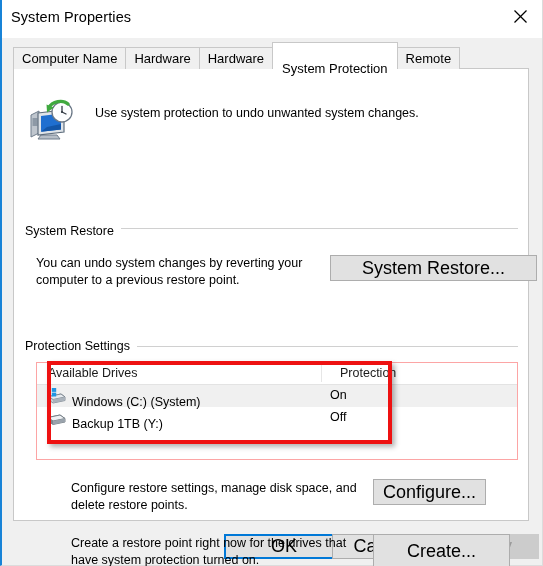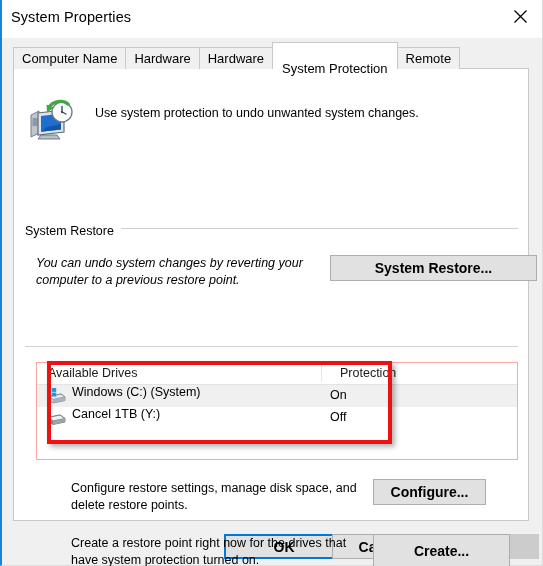--- a/index.html
+++ b/index.html
@@ -153,40 +153,39 @@
   #gl-protection { left: 11px; top: 270px; }
   #gr-protection { left: 11px; top: 277px; width: 493px; }
 
   
   .desc {
     position: absolute;
     font-size: 12.5px;
     line-height: 17px;
     color: #000000;
   }
-  #desc-restore { left: 22px; top: 186px; width: 280px; font-style: italic; }
+  #desc-restore { left: 22px; top: 186px; width: 280px; }
   #desc-configure { left: 57px; top: 411px; width: 300px; }
   #desc-create { left: 57px; top: 466px; width: 300px; }
 
   
   .btn {
     position: absolute;
     background: #e1e1e1;
     border: 1px solid #adadad;
     box-sizing: border-box;
     font-family: "Liberation Sans", sans-serif;
-    font-size: 14px;
+    font-size: 18px;
     color: #000000;
     text-align: center;
     cursor: default;
     display: flex;
     align-items: center;
     justify-content: center;
     padding: 0;
-    font-weight: bold;
   }
   #btn-system-restore { left: 316px; top: 186px; width: 207px; height: 26px; }
   #btn-configure { left: 359px; top: 410px; width: 113px; height: 26px; }
   #btn-create { left: 359px; top: 465px; width: 137px; height: 34px; }
 
   #btn-ok {
     left: 222px; top: 534px; width: 120px; height: 25px;
     background: #e1e1e1;
     border: 2px solid #0078d7;
   }
@@ -245,21 +244,21 @@
   .drive-icon {
     position: absolute;
     left: 9px;
     top: 3px;
     width: 20px;
     height: 16px;
   }
   .drive-name {
     position: absolute;
     left: 35px;
-    top: 0;
+    top: 10px;
     font-size: 12.5px;
     white-space: nowrap;
   }
   .drive-protection {
     position: absolute;
     left: 293px;
     top: 3px;
     font-size: 12.5px;
     white-space: nowrap;
   }
@@ -341,20 +340,21 @@
       </div>
       <div id="header-text">Use system protection to undo unwanted system changes.</div>
     </div>
 
     <div class="group-label" id="gl-restore">System Restore</div>
     <div class="group-rule" id="gr-restore"></div>
 
     <div class="desc" id="desc-restore">You can undo system changes by reverting your computer to a previous restore point.</div>
     <button class="btn" id="btn-system-restore">System Restore...</button>
 
+    <div class="group-label" id="gl-protection">Protection Settings</div>
     <div class="group-rule" id="gr-protection"></div>
 
     <div id="drives-list">
       <div id="list-header">
         <div class="col-head" id="col-head-drives">Available Drives</div>
         <div id="col-divider"></div>
         <div class="col-head" id="col-head-protection">Protection</div>
       </div>
 
       <div class="drive-row selected">
@@ -375,21 +375,21 @@
 
       <div class="drive-row">
         <span class="drive-icon">
           <svg width="20" height="16" viewBox="0 0 20 16">
             <path d="M2 7.5 L14 5 L19 8.5 L19 12 L7 14.5 L2 11 Z" fill="#c9ced4" stroke="#6f7880" stroke-width="0.9"></path>
             <path d="M2 7.5 L14 5 L19 8.5 L7 11 Z" fill="#eef1f4" stroke="#6f7880" stroke-width="0.9"></path>
             <path d="M7 11 L19 8.5 L19 12 L7 14.5 Z" fill="#9aa3ac"></path>
             <path d="M2 7.5 L7 11 L7 14.5 L2 11 Z" fill="#7d868f"></path>
           </svg>
         </span>
-        <span class="drive-name">Cancel 1TB (Y:)</span>
+        <span class="drive-name">Backup 1TB (Y:)</span>
         <span class="drive-protection">Off</span>
       </div>
     </div>
 
     <div id="annotation-box"></div>
 
     <div class="desc" id="desc-configure">Configure restore settings, manage disk space, and delete restore points.</div>
     <button class="btn" id="btn-configure">Configure...</button>
 
     <div class="desc" id="desc-create">Create a restore point right now for the drives that have system protection turned on.</div>

